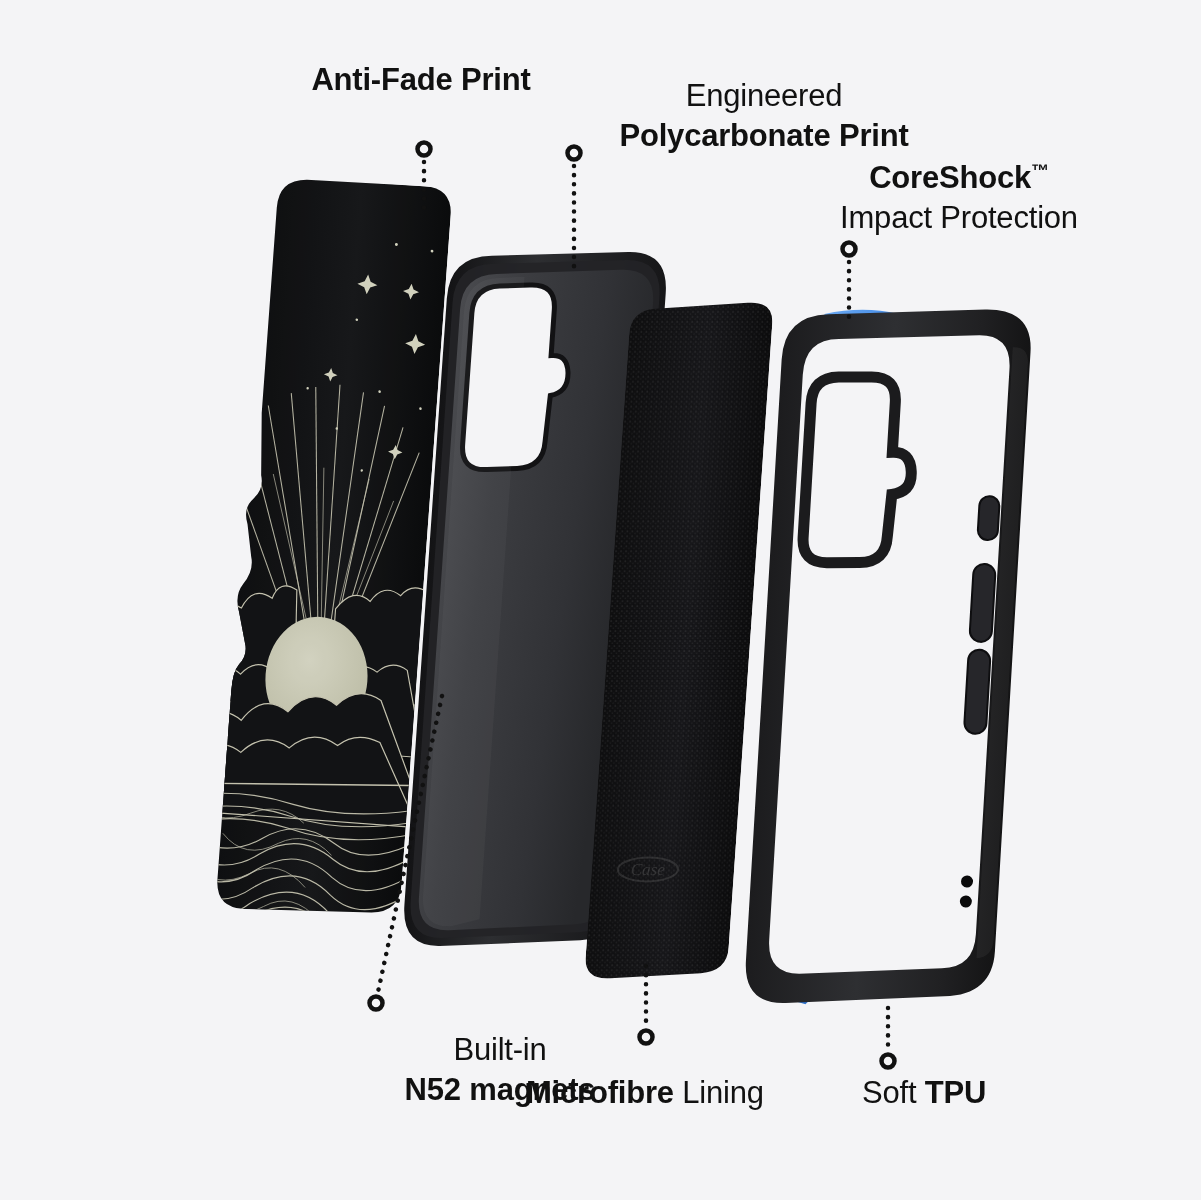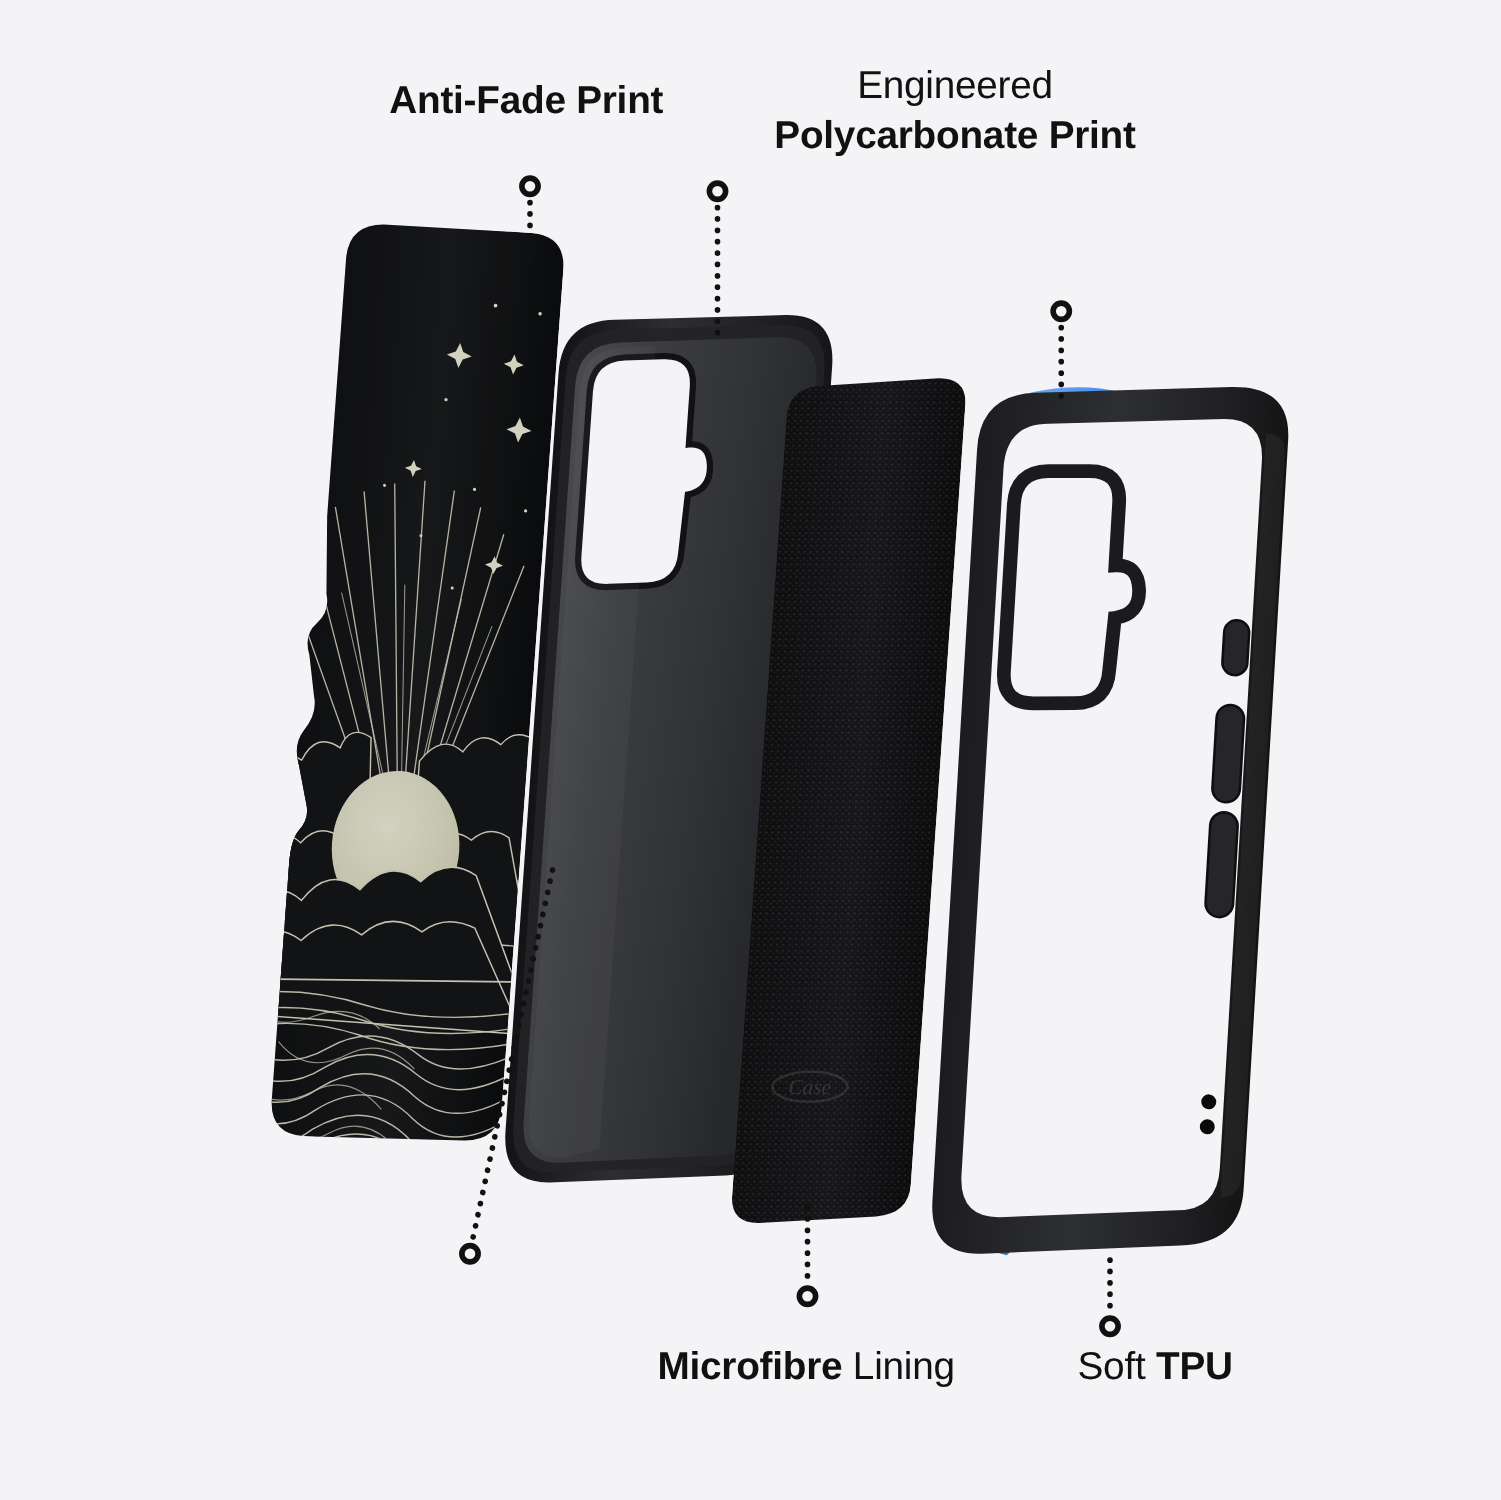--- a/index.html
+++ b/index.html
@@ -463,26 +463,34 @@
     <svg width="40" height="64" viewBox="0 0 40 64">
       <line x1="20" y1="2" x2="20" y2="44" stroke="#111" stroke-width="4.5" stroke-linecap="round" stroke-dasharray="0.1 9"></line>
       <circle cx="20" cy="55" r="6.5" fill="none" stroke="#111" stroke-width="4.5"></circle>
     </svg>
   </div>
 
   <div class="label center" style="left:206px; top:60px; width:430px;">
     <span class="ln bold">Anti-Fade Print</span>
   </div>
 
-  <div class="label center" style="left:414px; top:48px; width:700px;">
+  <div class="label center" style="left:414px; top:76px; width:700px;">
     <span class="ln reg">Engineered</span>
     <span class="ln bold">Polycarbonate Print</span>
   </div>
 
-
+  <div class="label center" style="left:734px; top:158px; width:450px;">
+    <span class="ln bold"><span>CoreShock</span><span class="tm">™</span></span>
+    <span class="ln reg">Impact Protection</span>
+  </div>
+
+  <div class="label center" style="left:160px; top:1030px; width:680px;">
+    <span class="ln reg">Built-in</span>
+    <span class="ln bold">N52 magnets</span>
+  </div>
 
   <div class="label" style="left:526px; top:1073px;">
     <span class="inline-bold">Microfibre</span><span class="inline-reg"> Lining</span>
   </div>
 
   <div class="label" style="left:862px; top:1073px;">
     <span class="inline-reg">Soft </span><span class="inline-bold">TPU</span>
   </div>
 
 </div>

